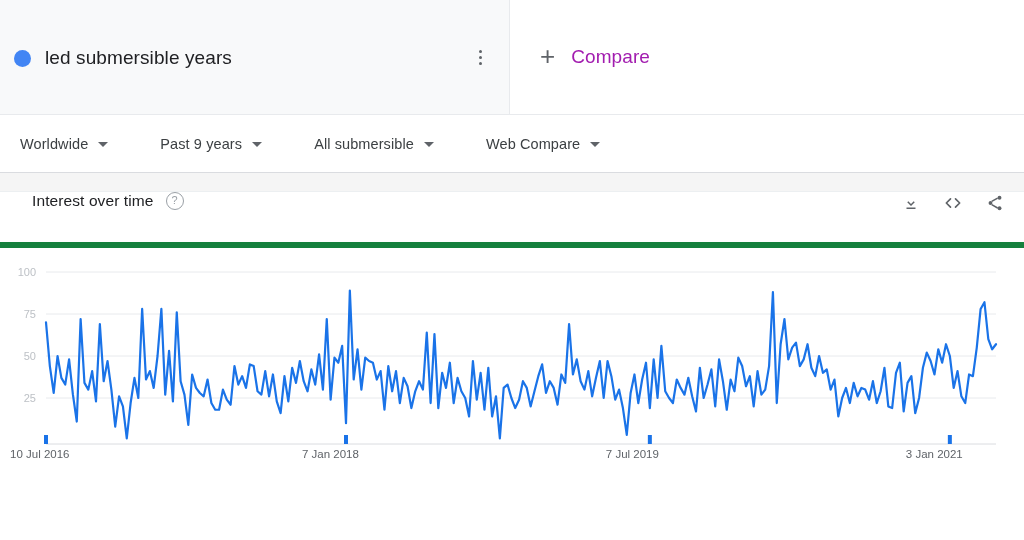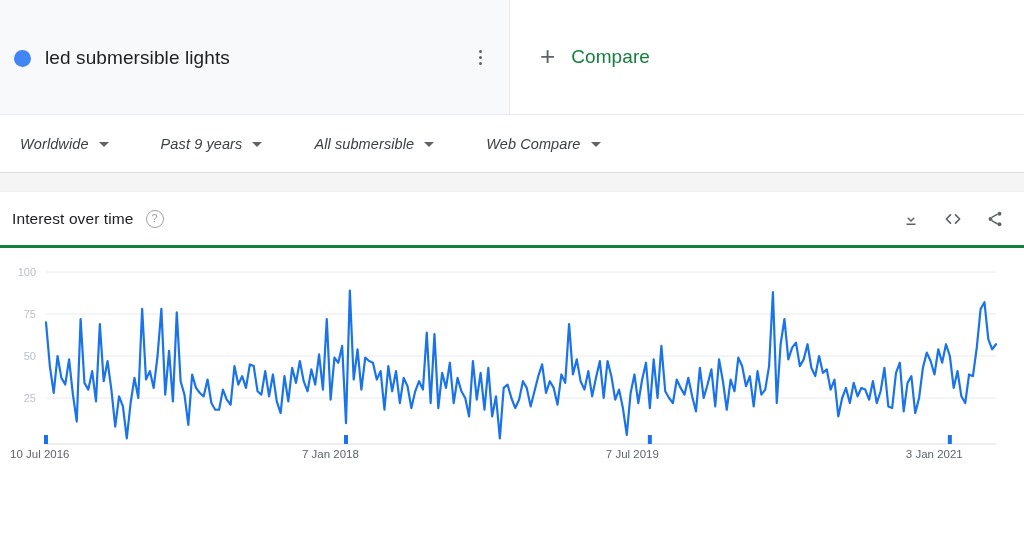--- a/index.html
+++ b/index.html
@@ -85,39 +85,38 @@
   .compare-plus {
     font-size: 26px;
     color: #5f6368;
     font-weight: 300;
     line-height: 1;
     margin-right: 16px;
     margin-top: -2px;
   }
   .compare-label {
     font-size: 19px;
-    color: #15803d;
+    color: #a21caf;
     letter-spacing: .1px;
   }
 
   
   .filter-bar {
     height: 57px;
     display: flex;
     align-items: center;
     background: #ffffff;
     padding-left: 20px;
     box-sizing: border-box;
   }
   .filter {
     display: flex;
     align-items: center;
     margin-right: 52px;
     cursor: pointer;
-    font-style: italic;
   }
   .filter-label {
     font-size: 14.5px;
     color: #3c4043;
     letter-spacing: .1px;
   }
   .caret {
     width: 0;
     height: 0;
     border-left: 5px solid transparent;
@@ -137,24 +136,24 @@
 
   
   .card {
     background: #ffffff;
     height: 331px;
     position: relative;
   }
   .card-head {
     height: 56px;
     display: flex;
-    align-items: center;
-    padding: 0 18px 0 12px;
+    align-items: flex-start;
+    padding: 0 18px 0 32px;
     box-sizing: border-box;
-    border-bottom: 3px solid #15803d;
+    border-bottom: 6px solid #15803d;
   }
   .card-title {
     font-size: 15.5px;
     color: #202124;
     letter-spacing: .1px;
   }
   .help-icon {
     width: 16px;
     height: 16px;
     border: 1px solid #9aa0a6;
@@ -204,21 +203,21 @@
     font-family: "Liberation Sans", sans-serif;
   }
 </style>
 </head>
 <body>
 
 <div class="term-bar">
   <div class="term-card">
     <div class="term-dot"></div>
     <div class="term-text">
-      <div class="term-title">led submersible lights</div>
+      <div class="term-title">led submersible years</div>
     </div>
     <div class="kebab">
       <i></i>
         <i></i>
         <i></i>
     </div>
   </div>
   <div class="compare-cell">
     <span class="compare-plus">+</span>
     <span class="compare-label">Compare</span>

